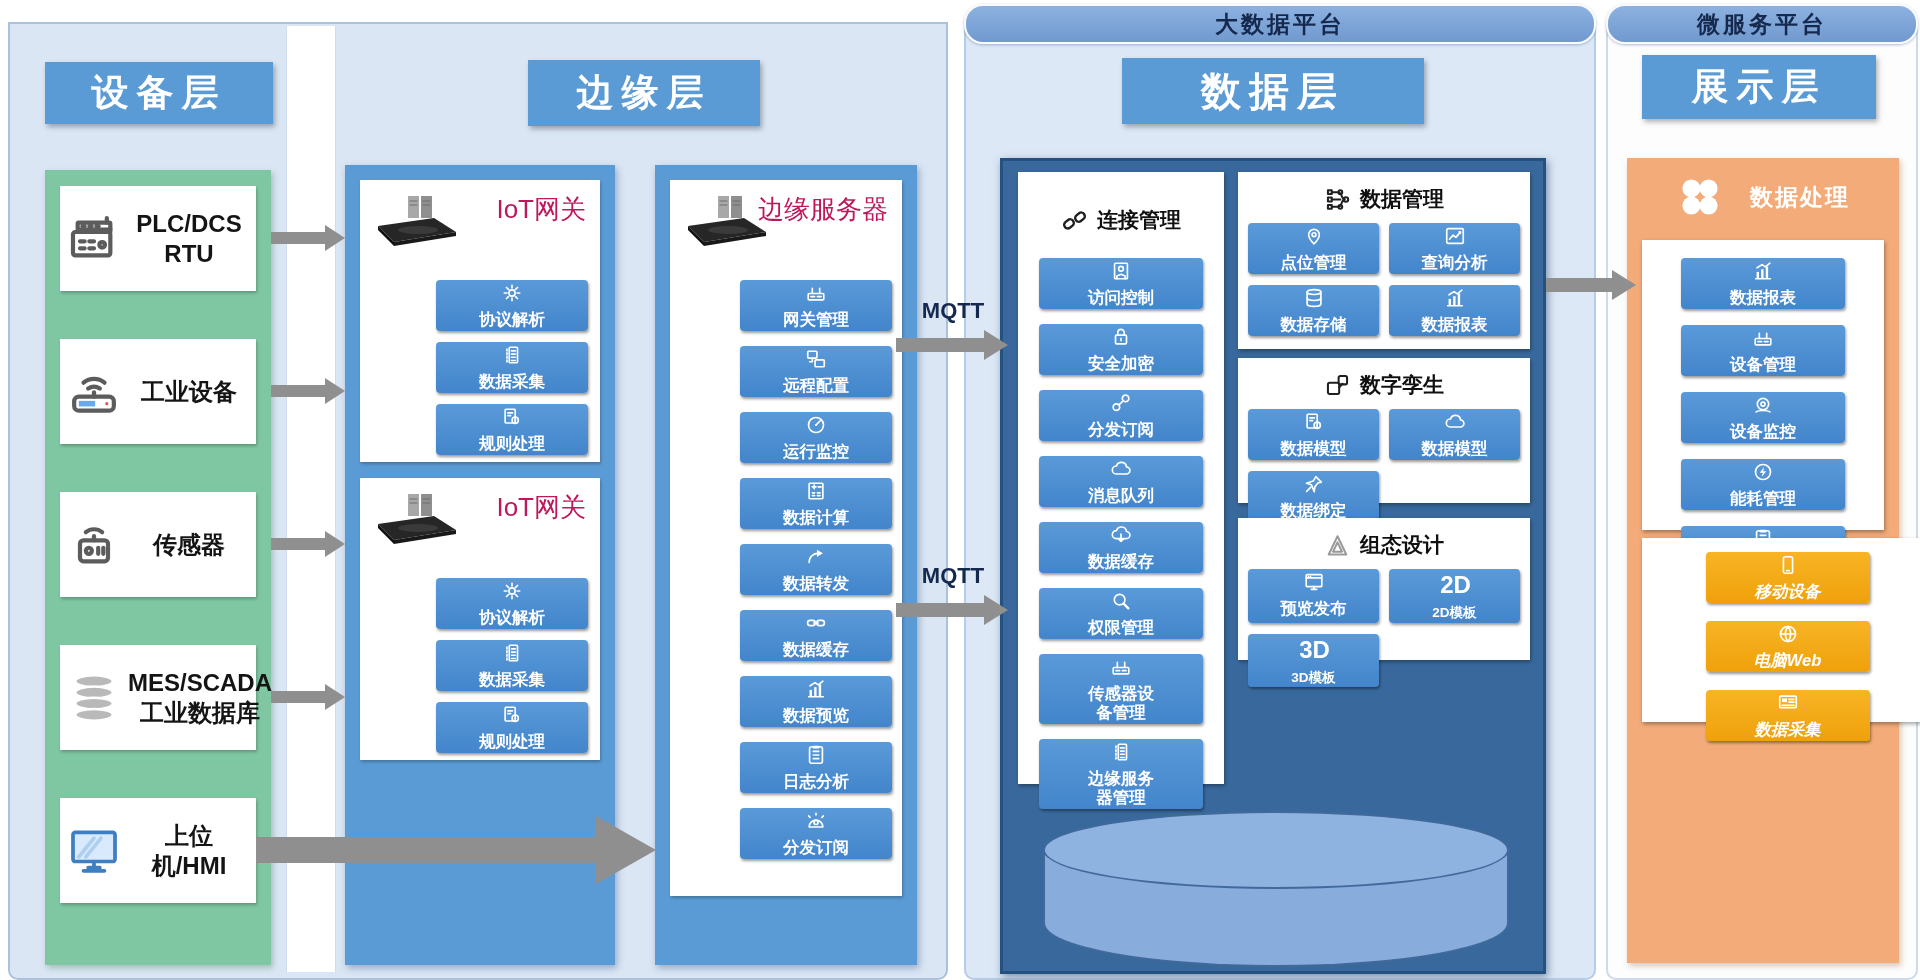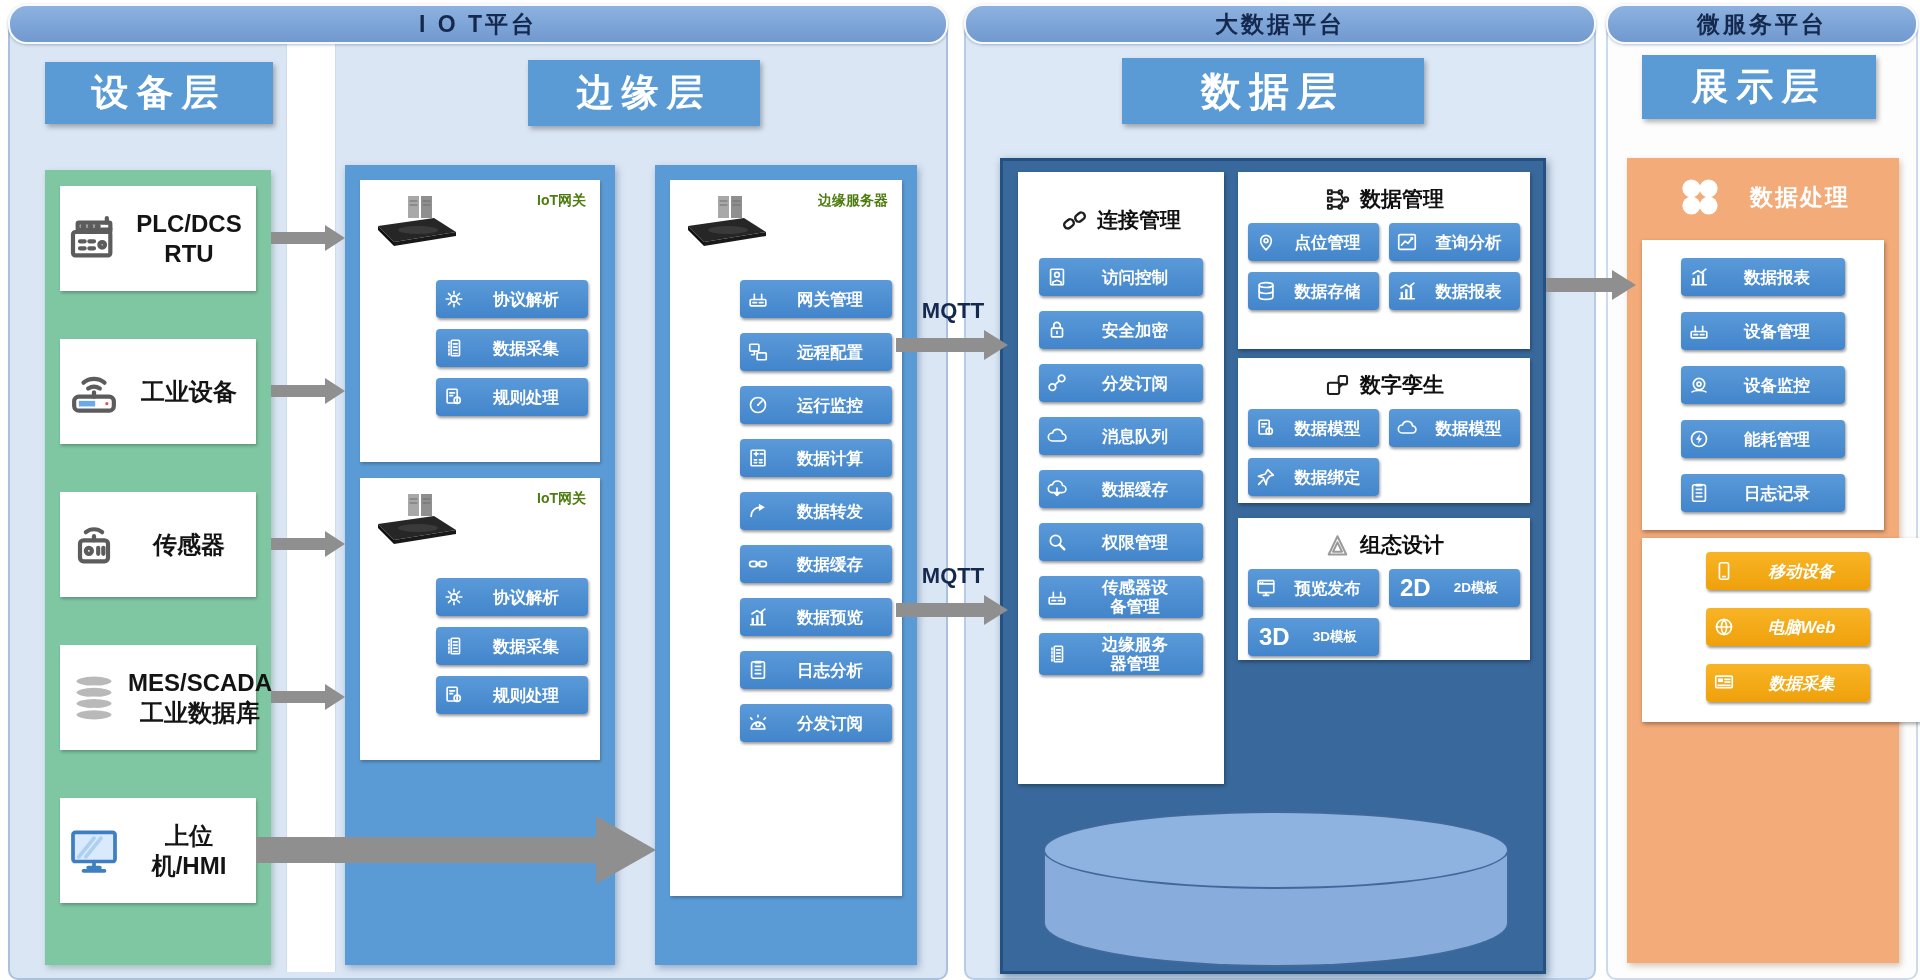--- a/index.html
+++ b/index.html
@@ -41,30 +41,30 @@
                     white-space:pre-line;line-height:1.25;}
   
   .bluepanel{position:absolute;top:165px;height:800px;background:var(--accent-blue,#5b9bd5);
              box-shadow:2px 3px 7px rgba(60,95,140,.45);z-index:3;}
   #gw-panel{left:345px;width:270px;}
   #srv-panel{left:655px;width:262px;}
   .card{position:absolute;left:15px;width:240px;background:#fff;box-shadow:1px 2px 3px rgba(0,0,0,.25);}
   .gw-card{height:282px;}
   #gw-card-1{top:15px;} #gw-card-2{top:313px;}
   #srv-card{top:15px;width:232px;height:716px;}
-  .card-title{position:absolute;top:12px;right:14px;font-weight:bold;font-size:14px;color:#4d7c0f;}
+  .card-title{position:absolute;top:12px;right:14px;font-weight:normal;font-size:26px;color:#be185d;}
   .gw-img{position:absolute;left:8px;top:12px;display:flex;}
   .gw-img svg{width:96px;height:60px;}
   .btn-col{position:absolute;display:flex;flex-direction:column;}
   .g-col{top:100px;right:12px;width:152px;gap:11px;}
   .s-col{top:100px;right:10px;width:152px;gap:15px;}
   
   .fbtn{display:flex;align-items:center;gap:6px;min-height:38px;padding:2px 7px;box-sizing:border-box;
         background:linear-gradient(180deg,#5a9ad9,var(--button-blue,#4385cb));border-radius:4px;
-        box-shadow:1px 2px 3px rgba(0,0,0,.4);color:#fff;}
+        box-shadow:1px 2px 3px rgba(0,0,0,.4);color:#fff;flex-direction:column;}
   .fbtn .ic{display:flex;flex:0 0 auto;}
   .fbtn .ic svg{width:22px;height:22px;}
   .fbtn .lbl{flex:1;text-align:center;font-weight:bold;font-size:16.5px;white-space:pre-line;line-height:1.15;}
   .fbtn .prefix{font-size:24px;font-weight:bold;margin:0 2px 0 4px;}
   .fbtn .prefix + .lbl{font-size:13.5px;font-weight:bold;}
   .ybtn{background:linear-gradient(180deg,#f8b425,var(--channel-yellow,#efa10b));}
   
   .harrow{position:absolute;display:flex;align-items:center;z-index:6;}
   .harrow .shaft{flex:1;height:12px;background:#8f8f8f;}
   .harrow .head{width:0;height:0;border-top:13px solid transparent;border-bottom:13px solid transparent;
@@ -117,23 +117,20 @@
 </head>
 <body>
 
 <div id="canvas" data-name="architecture-diagram">
 
   <div class="pbody" id="body-iot" data-name="iot-platform-area"></div>
   <div class="pbody" id="body-bd" data-name="bigdata-platform-area"></div>
   <div class="pbody" id="body-ms" data-name="microservice-platform-area"></div>
   <div id="strip-1" data-name="column-divider"></div>
 
-  <div class="pill" id="pill-iot" data-name="platform-header-iot">
-    <span data-name="platform-title">I O T平台</span>
-  </div>
   <div class="pill" id="pill-bd" data-name="platform-header-bigdata">
     <span data-name="platform-title">大数据平台</span>
   </div>
   <div class="pill" id="pill-ms" data-name="platform-header-microservice">
     <span data-name="platform-title">微服务平台</span>
   </div>
 
   <div class="ltitle" id="title-device" data-name="layer-title-device">设备层</div>
   <div class="ltitle" id="title-edge" data-name="layer-title-edge">边缘层</div>
   <div class="ltitle" id="title-data" data-name="layer-title-data">数据层</div>

